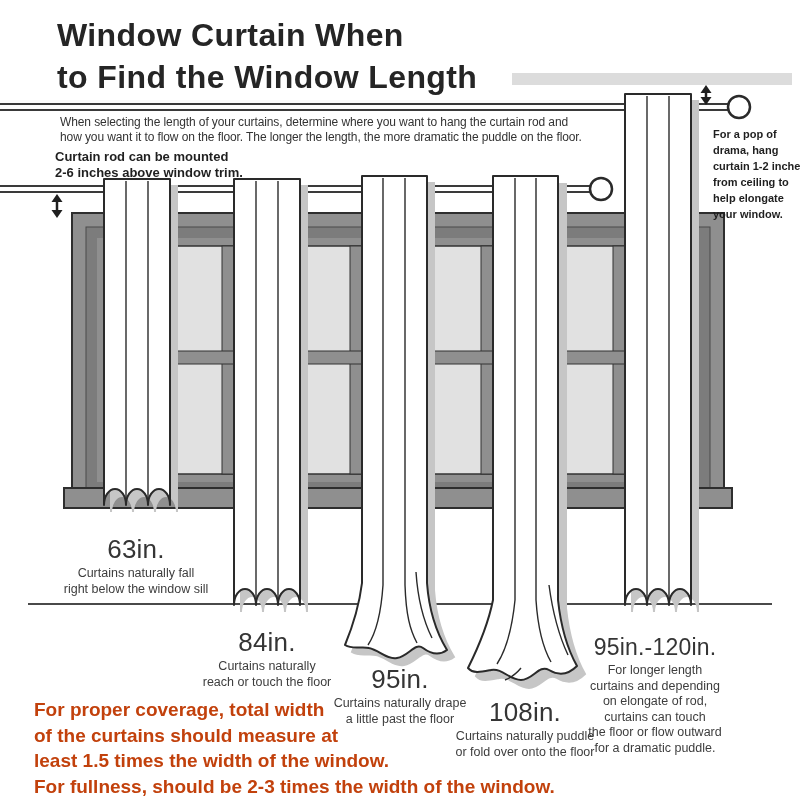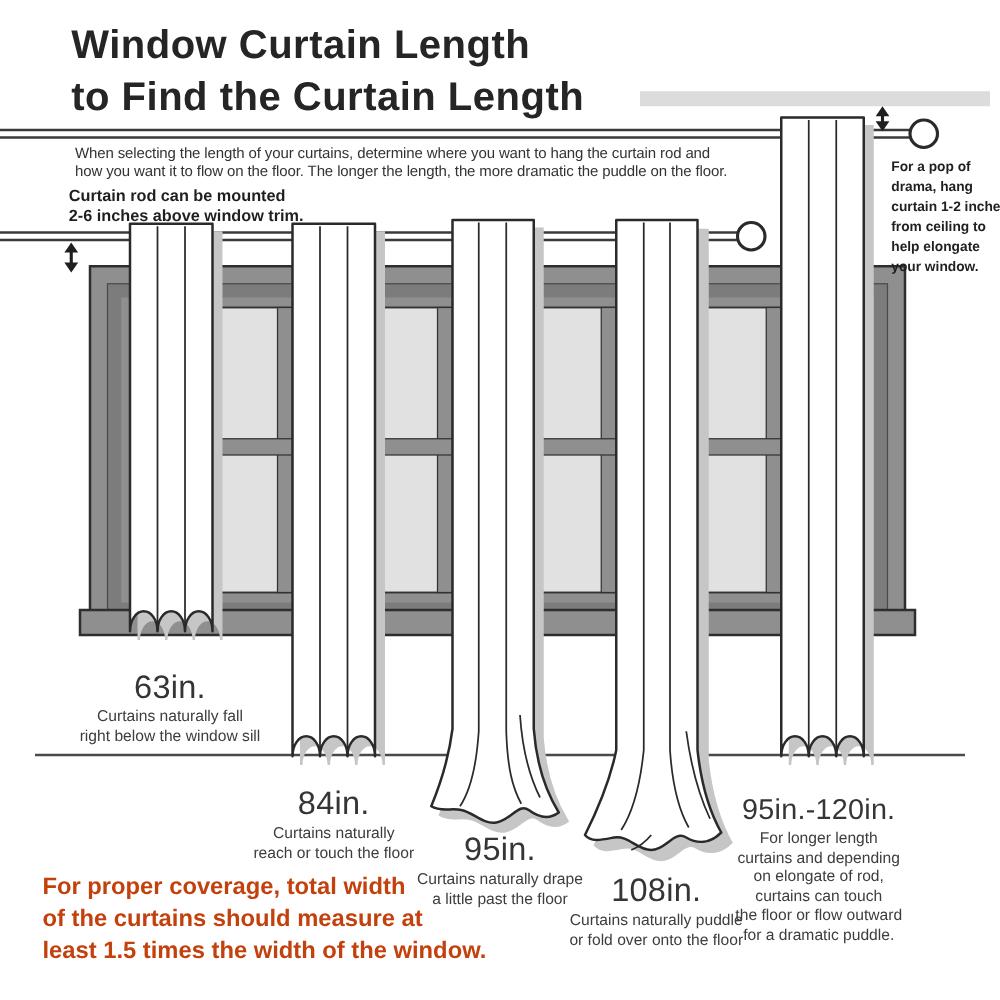--- a/index.html
+++ b/index.html
@@ -122,22 +122,22 @@
       <use href="#cp5" transform="translate(7,7)" fill="#c6c6c6" stroke="#c6c6c6" stroke-width="2"></use>
       <use href="#cp5" fill="#ffffff" stroke="#2a2a2a" stroke-width="2" stroke-linejoin="round"></use>
       <g stroke="#2a2a2a" stroke-width="1.4">
         <line x1="647" y1="96" x2="647" y2="605"></line>
         <line x1="669" y1="96" x2="669" y2="605"></line>
       </g>
     </g>
   </svg>
 
   <div class="abs title">
-    <div>Window Curtain Length</div>
-    <div>to Find the Curtain Length</div>
+    <div>Window Curtain When</div>
+    <div>to Find the Window Length</div>
   </div>
 
   <div class="abs intro">
     <div class="nowrap">When selecting the length of your curtains, determine where you want to hang the curtain rod and</div>
     <div class="nowrap">how you want it to flow on the floor. The longer the length, the more dramatic the puddle on the floor.</div>
   </div>
 
   <div class="abs rodnote">
     <div class="nowrap">Curtain rod can be mounted</div>
     <div class="nowrap">2-6 inches above window trim.</div>
@@ -193,15 +193,16 @@
       <div>curtains can touch</div>
       <div>the floor or flow outward</div>
       <div>for a dramatic puddle.</div>
     </div>
   </div>
 
   <div class="abs coverage">
     <div class="nowrap">For proper coverage, total width</div>
     <div class="nowrap">of the curtains should measure at</div>
     <div class="nowrap">least 1.5 times the width of the window.</div>
+    <div class="nowrap">For fullness, should be 2-3 times the width of the window.</div>
   </div>
 
 </div>
 
 </body></html>

